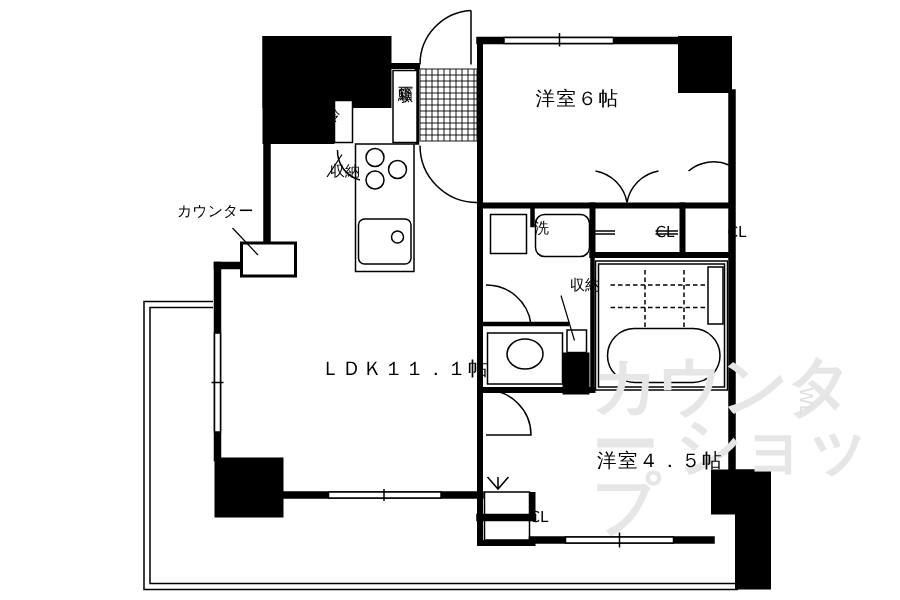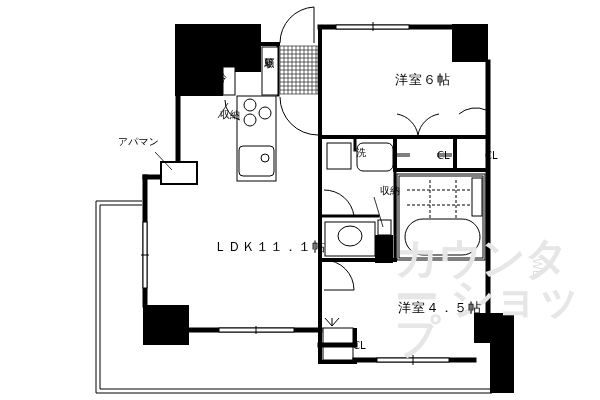--- a/index.html
+++ b/index.html
@@ -138,25 +138,25 @@
   </g>
 
   <line x1="155" y1="152" x2="172" y2="170" stroke="#000" stroke-width="0.8"></line>
   <line x1="228" y1="103" x2="218" y2="118" stroke="#000" stroke-width="0.8"></line>
   <line x1="374" y1="197" x2="383" y2="227" stroke="#000" stroke-width="0.8"></line>
 </svg>
 
 <div class="wm">カウンター ショップ</div>
 <div class="wm2">WL</div>
 
-<div class="lbl room" style="left:357px;top:73px;margin-left:38px;">洋室６帖</div>
+<div class="lbl room" style="left:357px;top:60px;">洋室６帖</div>
 <div class="lbl room" style="left:166px;top:240px;margin-left:48px;">ＬＤＫ１１．１帖</div>
 <div class="lbl room" style="left:366px;top:301px;margin-left:32px;">洋室４．５帖</div>
 
-<div class="lbl small" style="left:94px;top:137px;">アパマン</div>
+<div class="lbl small" style="left:94px;top:137px;">カウンター</div>
 <div class="lbl small" style="left:193px;top:73px;">冷</div>
 <div class="lbl small" style="left:196px;top:110px;">収納</div>
 <div class="lbl vert" style="left:264px;top:50px;">下駄箱</div>
 <div class="lbl small" style="left:332px;top:148px;">洗</div>
 <div class="lbl small" style="left:356px;top:186px;">収納</div>
 <div class="lbl small" style="left:413px;top:151px;">CL</div>
 <div class="lbl small" style="left:461px;top:151px;">CL</div>
 <div class="lbl small" style="left:329px;top:341px;">CL</div>
 
 </body></html>

